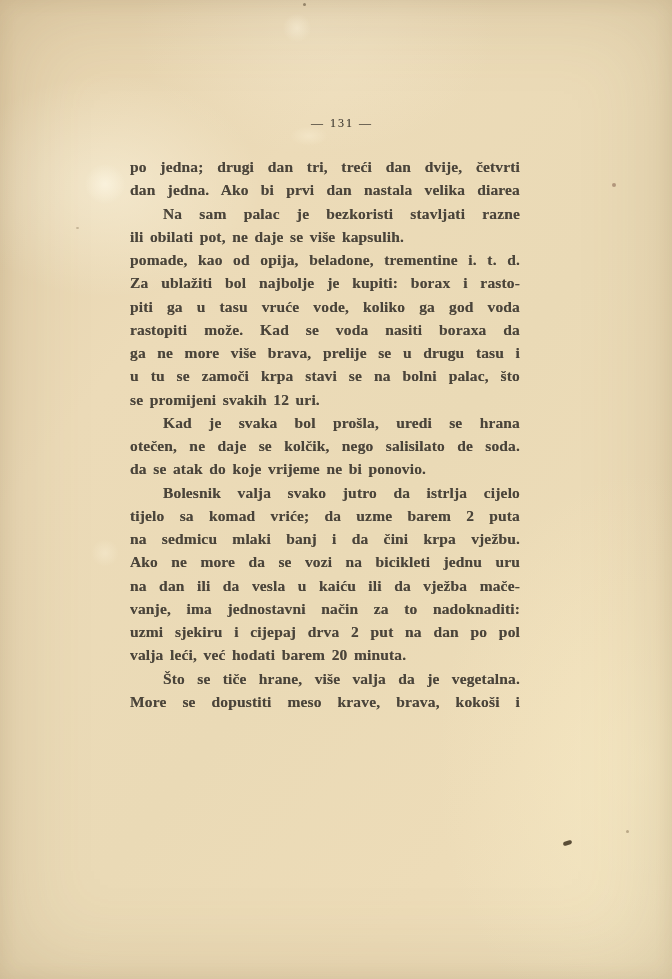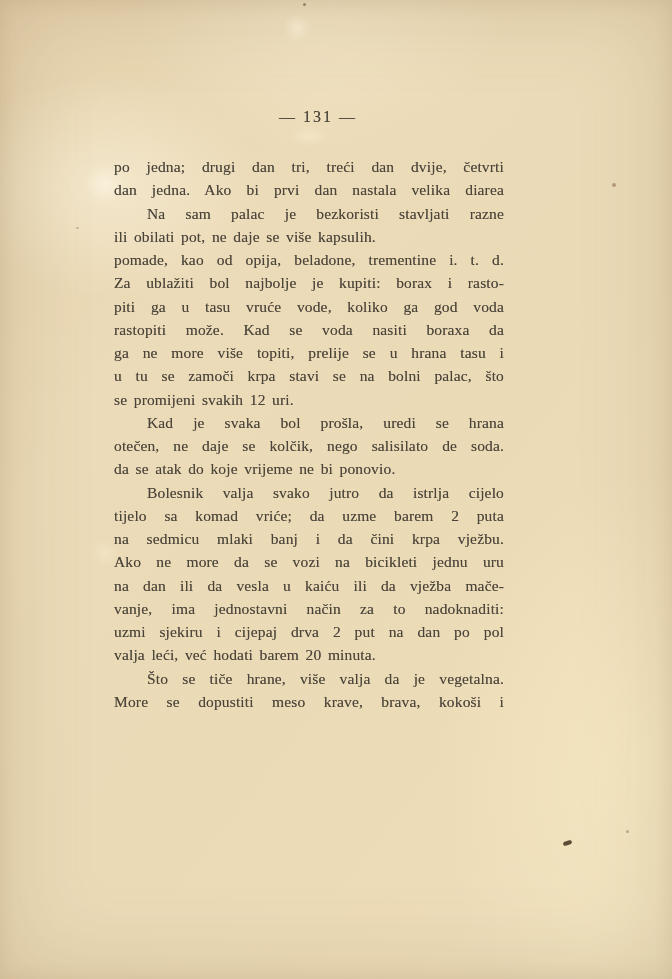--- a/index.html
+++ b/index.html
@@ -18,34 +18,35 @@
     color: #4a443a;
     background:
       radial-gradient(ellipse 220px 160px at 16% 19%, rgba(255,250,232,0.45), rgba(255,250,232,0) 70%),
       radial-gradient(ellipse 300px 420px at 96% 78%, rgba(250,238,200,0.55), rgba(250,238,200,0) 70%),
       radial-gradient(ellipse 260px 180px at 47% 3%, rgba(248,238,214,0.35), rgba(248,238,214,0) 70%),
       linear-gradient(128deg, #e5d2ad 0%, #ecdbb8 28%, #eadab6 55%, #eddcb8 78%, #eee0bd 100%);
     box-shadow: inset 0 0 90px rgba(128,100,58,0.22), inset 0 0 18px rgba(128,100,58,0.12);
   }
   .page-number {
     position: absolute;
-    top: 108px;
+    top: 116px;
     left: 263px;
     width: 110px;
-    text-align: center;
-    font-size: 16px;
+    text-align: right;
+    font-size: 12px;
     letter-spacing: 2px;
     white-space: nowrap;
     text-shadow: 0 0 0.5px rgba(74,68,58,0.55);
   }
   .text-block {
     position: absolute;
     top: 155px;
-    left: 114px;
+    left: 130px;
     width: 390px;
+    font-weight: bold;
   }
   .line {
     font-size: 15.5px;
     line-height: 23.25px;
     height: 23.25px;
     overflow: hidden;
     letter-spacing: 0.15px;
     text-shadow: 0 0 0.5px rgba(74,68,58,0.5);
   }
   .line.justify {
@@ -91,21 +92,21 @@
 
   <div class="text-block" id="text-block">
       <div class="line justify">po jedna; drugi dan tri, treći dan dvije, četvrti</div>
       <div class="line justify">dan jedna. Ako bi prvi dan nastala velika diarea</div>
       <div class="line indent justify">Na sam palac je bezkoristi stavljati razne</div>
       <div class="line last">ili obilati pot, ne daje se više kapsulih.</div>
       <div class="line justify">pomade, kao od opija, beladone, trementine i. t. d.</div>
       <div class="line justify">Za ublažiti bol najbolje je kupiti: borax i rasto-</div>
       <div class="line justify">piti ga u tasu vruće vode, koliko ga god voda</div>
       <div class="line justify">rastopiti može. Kad se voda nasiti boraxa da</div>
-      <div class="line justify">ga ne more više topiti, prelije se u hrana tasu i</div>
+      <div class="line justify">ga ne more više brava, prelije se u drugu tasu i</div>
       <div class="line justify">u tu se zamoči krpa stavi se na bolni palac, što</div>
       <div class="line last">se promijeni svakih 12 uri.</div>
       <div class="line indent justify">Kad je svaka bol prošla, uredi se hrana</div>
       <div class="line justify">otečen, ne daje se kolčik, nego salisilato de soda.</div>
       <div class="line last">da se atak do koje vrijeme ne bi ponovio.</div>
       <div class="line indent justify">Bolesnik valja svako jutro da istrlja cijelo</div>
       <div class="line justify">tijelo sa komad vriće; da uzme barem 2 puta</div>
       <div class="line justify">na sedmicu mlaki banj i da čini krpa vježbu.</div>
       <div class="line justify">Ako ne more da se vozi na bicikleti jednu uru</div>
       <div class="line justify">na dan ili da vesla u kaiću ili da vježba mače-</div>

